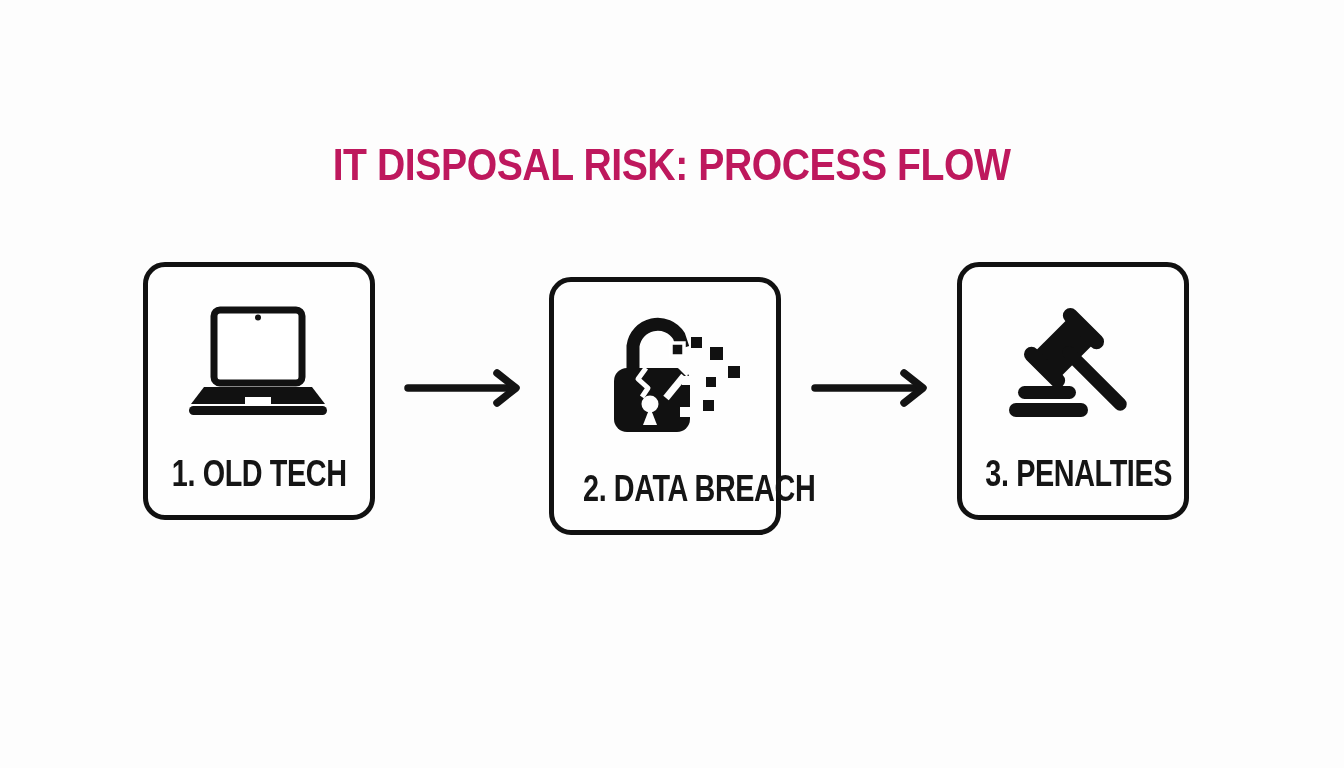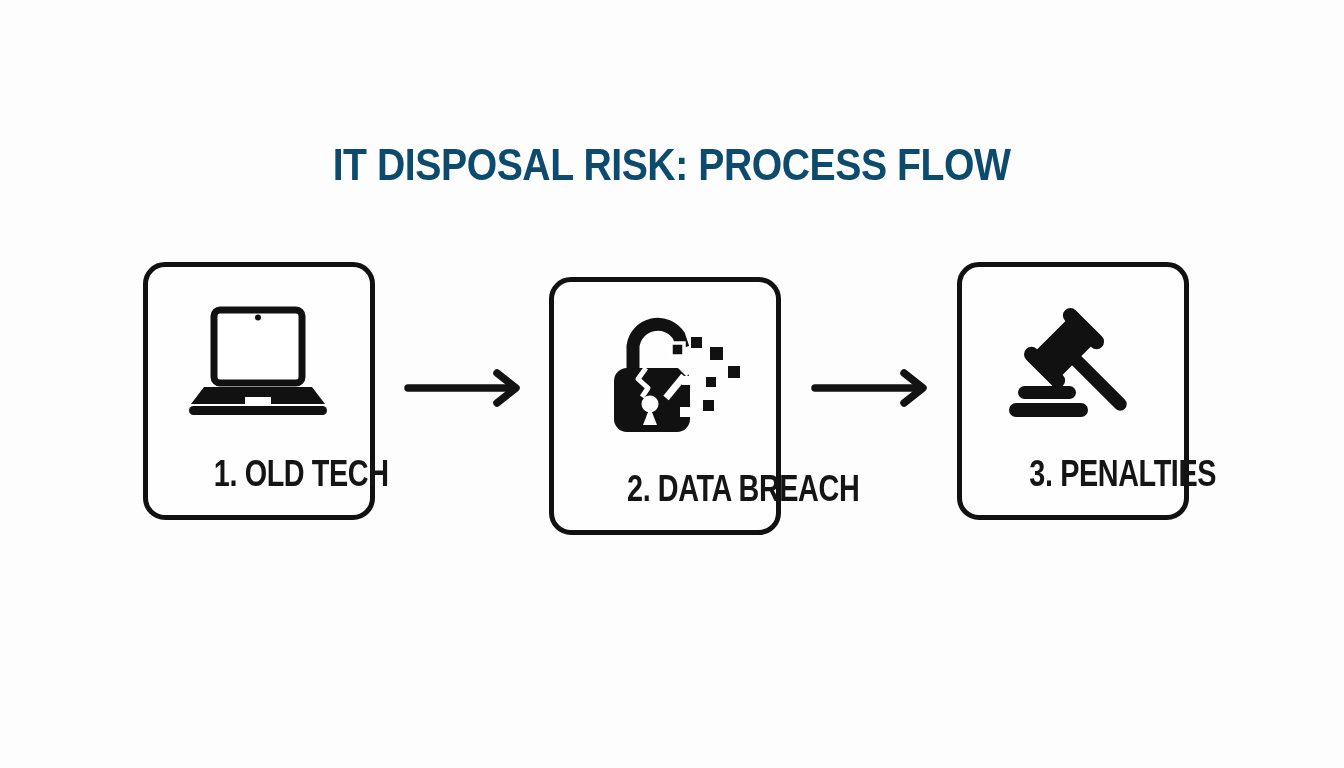--- a/index.html
+++ b/index.html
@@ -16,21 +16,21 @@
     position: absolute;
     left: 0;
     top: 138px;
     width: 100%;
     text-align: center;
     margin: 0;
     font-size: 45px;
     font-weight: 700;
     letter-spacing: -0.5px;
     line-height: 1.2;
-    color: #0c4a6e;
+    color: #be185d;
   }
   .diagram-title .squeeze {
     display: inline-block;
     transform: scaleX(0.87);
     transform-origin: center;
     white-space: nowrap;
   }
   .step-box {
     position: absolute;
     top: 262px;
@@ -50,21 +50,20 @@
   .b3 .icon-wrap { left: 40px; top: 31px; }
   .step-label {
     position: absolute;
     left: 0;
     right: 0;
     top: 186px;
     text-align: center;
     font-size: 36px;
     font-weight: 700;
     color: #151515;
-    padding-left: 44px;
   }
   .step-label .squeeze {
     display: inline-block;
     transform: scaleX(0.8);
     transform-origin: center;
     letter-spacing: -0.5px;
     white-space: nowrap;
   }
   .flow-arrow { position: absolute; top: 362px; }
   .flow-arrow.a1 { left: 402px; }

